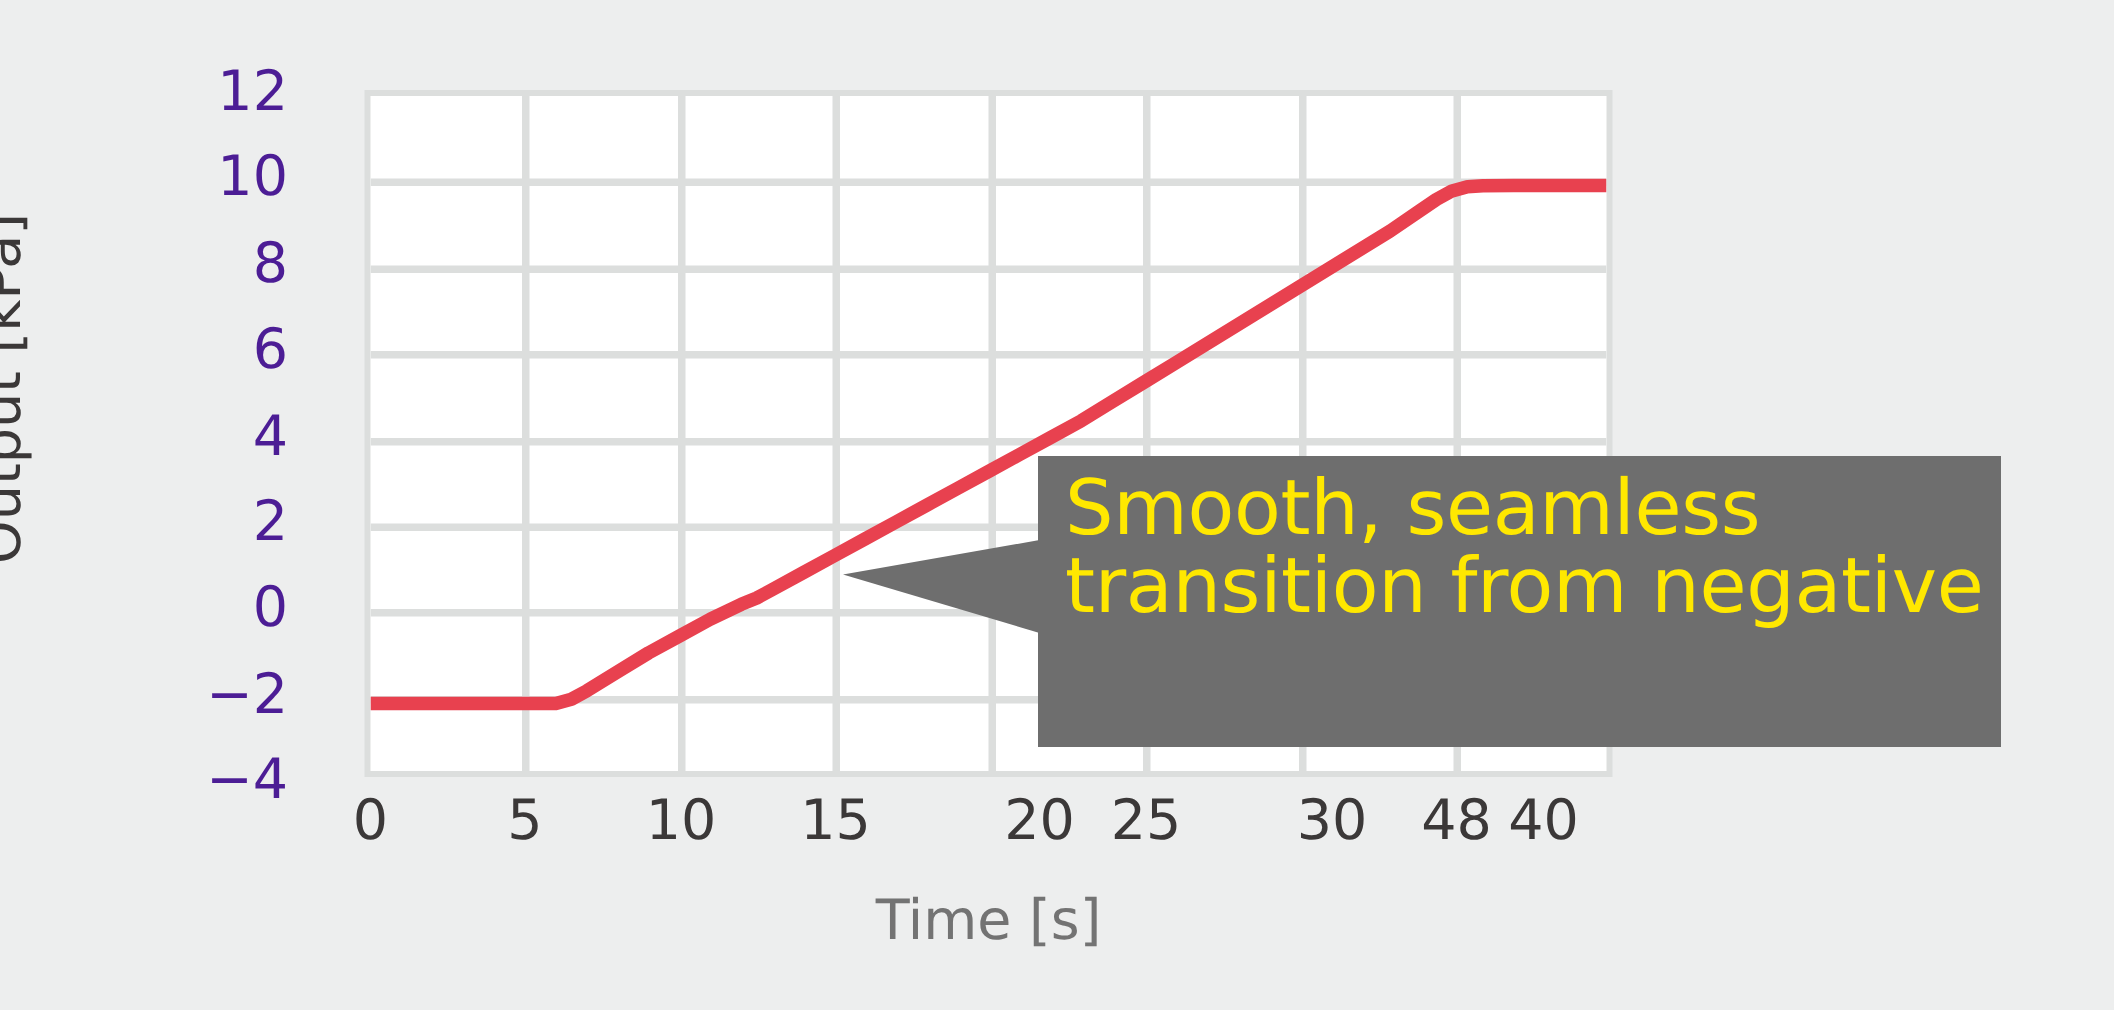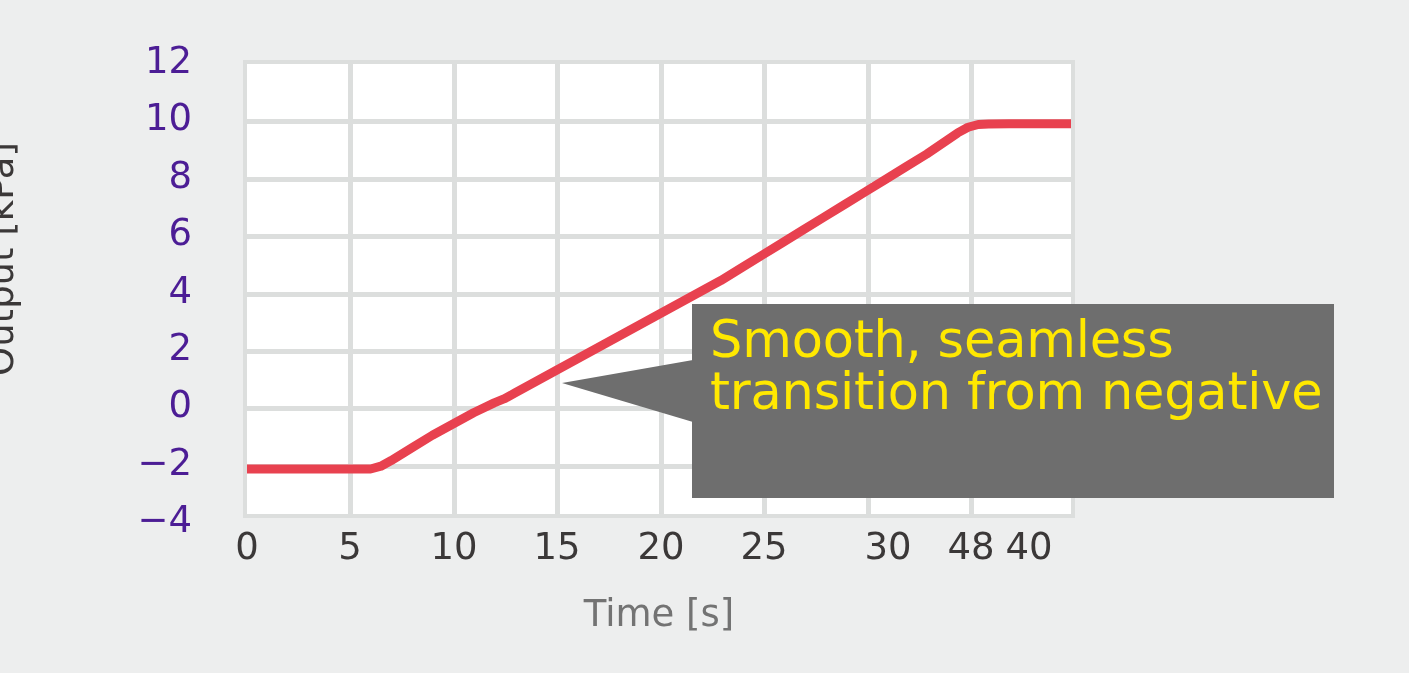--- a/index.html
+++ b/index.html
@@ -178,21 +178,21 @@
         <polyline id="curve-path" fill="none" stroke="#e8414f" stroke-width="9" stroke-linecap="round" stroke-linejoin="round" points="0.00,405.00 20.60,405.00 41.20,405.00 61.80,405.00 82.40,405.00 103.00,405.00 113.30,405.00 123.60,405.00 133.90,402.19 144.20,396.56 164.80,383.91 185.40,371.25 206.00,360.00 226.60,348.75 247.20,338.91 257.50,334.69 267.80,329.06 288.40,317.81 309.00,306.56 329.60,295.31 350.20,284.06 370.80,272.81 391.40,261.56 412.00,250.31 432.60,239.06 453.20,227.81 473.80,216.56 494.40,203.91 515.00,191.25 535.60,178.59 556.20,165.94 576.80,153.28 597.40,140.63 618.00,127.97 638.60,115.31 659.20,102.66 679.80,90.00 700.40,75.94 710.70,68.91 721.00,63.28 731.30,60.47 741.60,59.91 762.20,59.63 782.80,59.63 803.40,59.63 824.00,59.63"></polyline>
       </svg>
 
     </div>
   </div>
 
   <div class="xtick" style="left:247px">0</div>
   <div class="xtick" style="left:350px">5</div>
   <div class="xtick" style="left:454px">10</div>
   <div class="xtick" style="left:557px">15</div>
-  <div class="xtick" style="left:661px">20</div>
+  <div class="xtick" style="left:693px">20</div>
   <div class="xtick" style="left:764px">25</div>
   <div class="xtick" style="left:888px">30</div>
   <div class="xtick" style="left:971px">48</div>
   <div class="xtick" style="left:1029px">40</div>
 
   <div id="xlabel">Time [s]</div>
 
   <div id="callout">
     <svg id="callout-svg" viewBox="0 0 772 202">
       <polygon fill="#6e6e6e" points="0,83 131,60 131,122"></polygon>

